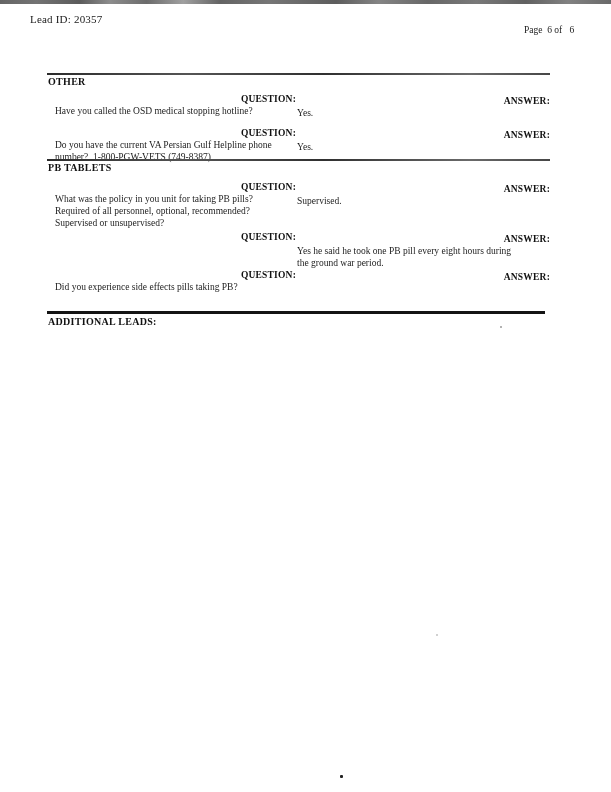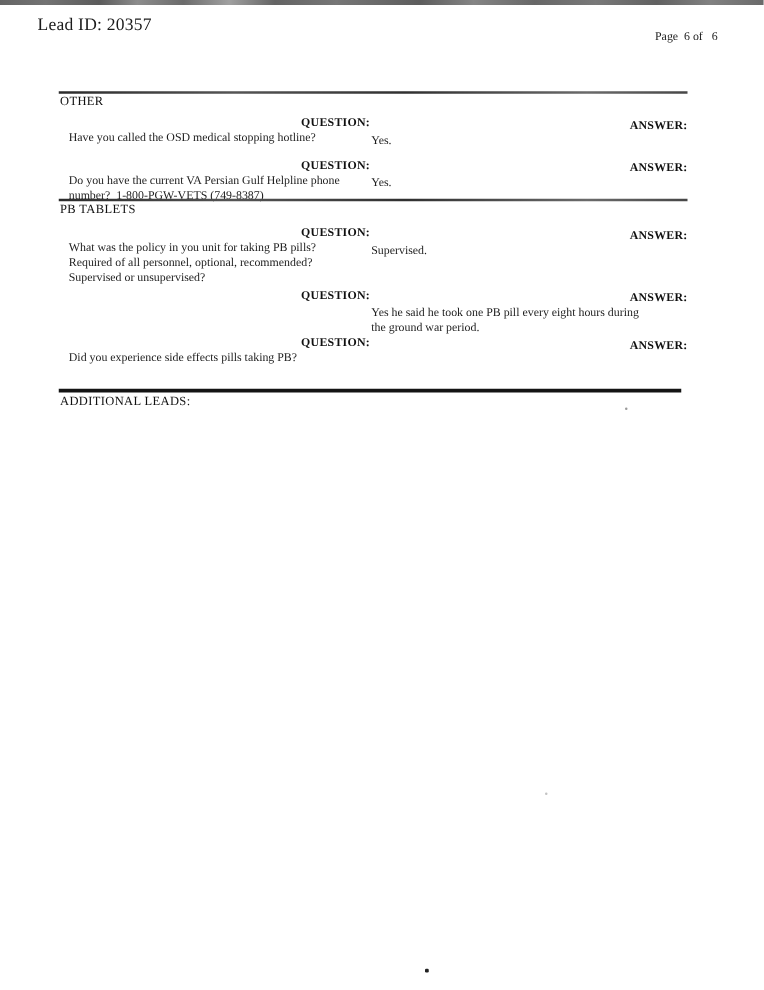--- a/index.html
+++ b/index.html
@@ -10,38 +10,38 @@
   }
   
   .scan-bar{
     position:absolute;left:0;top:0;width:611px;height:4px;
     background:linear-gradient(90deg,#4a4a4a,#5a5a5a 6%,#3e3e3e 13%,#787878 18%,
       #515151 24%,#8f8f8f 30%,#484848 36%,#5e5e5e 44%,#404040 55%,#6f6f6f 62%,
       #4c4c4c 70%,#616161 78%,#454545 86%,#6b6b6b 93%,#4f4f4f);
     opacity:.85;
   }
   .lead-id{
-    position:absolute;left:30px;top:13px;font-size:14px;letter-spacing:.2px;
+    position:absolute;left:30px;top:13px;font-size:11px;letter-spacing:.2px;
     color:#1a1a1a;
     text-align:right;
   }
   .page-num{
     position:absolute;left:524px;top:25px;font-size:9.5px;white-space:pre;
     color:#1a1a1a;
   }
   .doc{position:absolute;left:47px;top:0;width:503px;}
   .rule{
     position:absolute;left:0;width:503px;height:2px;
     background:linear-gradient(90deg,#2b2b2b 0%,#555 28%,#303030 55%,#6a6a6a 84%,#474747 100%);
   }
   .rule-thick{
     position:absolute;left:0;width:498px;height:3px;background:#141414;
   }
   .sec-title{
-    position:absolute;left:1px;font-size:10px;font-weight:normal;
+    position:absolute;left:1px;font-size:10px;font-weight:bold;
     letter-spacing:.3px;color:#111;line-height:12px;
   }
   .qa-block{position:absolute;left:0;width:503px;}
   .qa-row{display:flex;align-items:flex-start;}
   .q-col{flex:0 0 249px;width:249px;box-sizing:border-box;padding-left:8px;}
   .a-col{flex:1 1 auto;box-sizing:border-box;padding-left:1px;padding-top:2px;}
   .qa-label{
     font-size:9.5px;font-weight:bold;line-height:12px;letter-spacing:.2px;color:#111;text-align:right;
   }
   .q-col .qa-label{padding-left:3px;}

